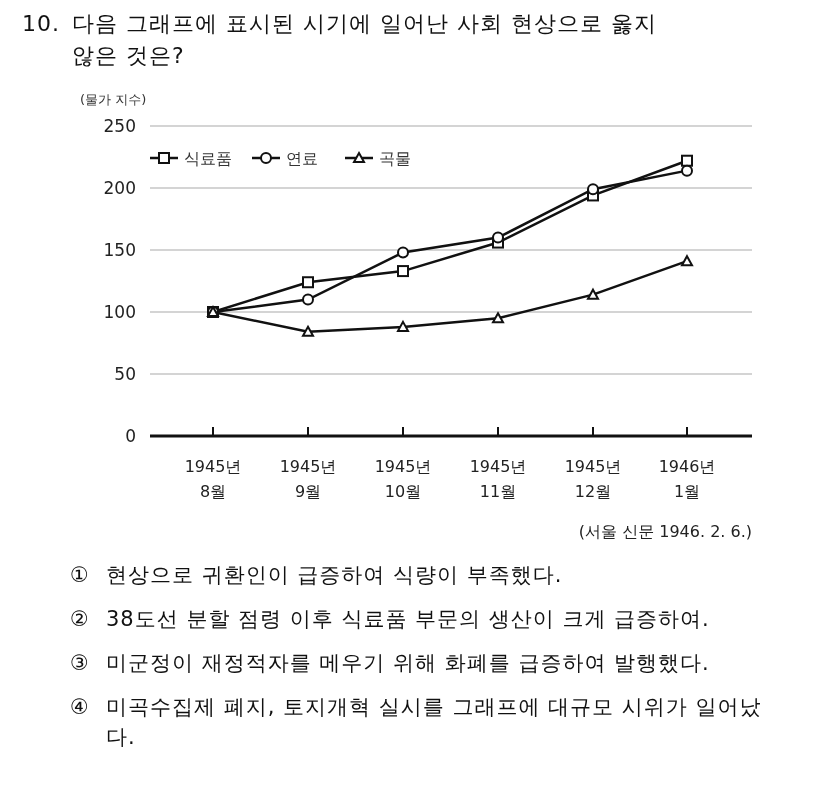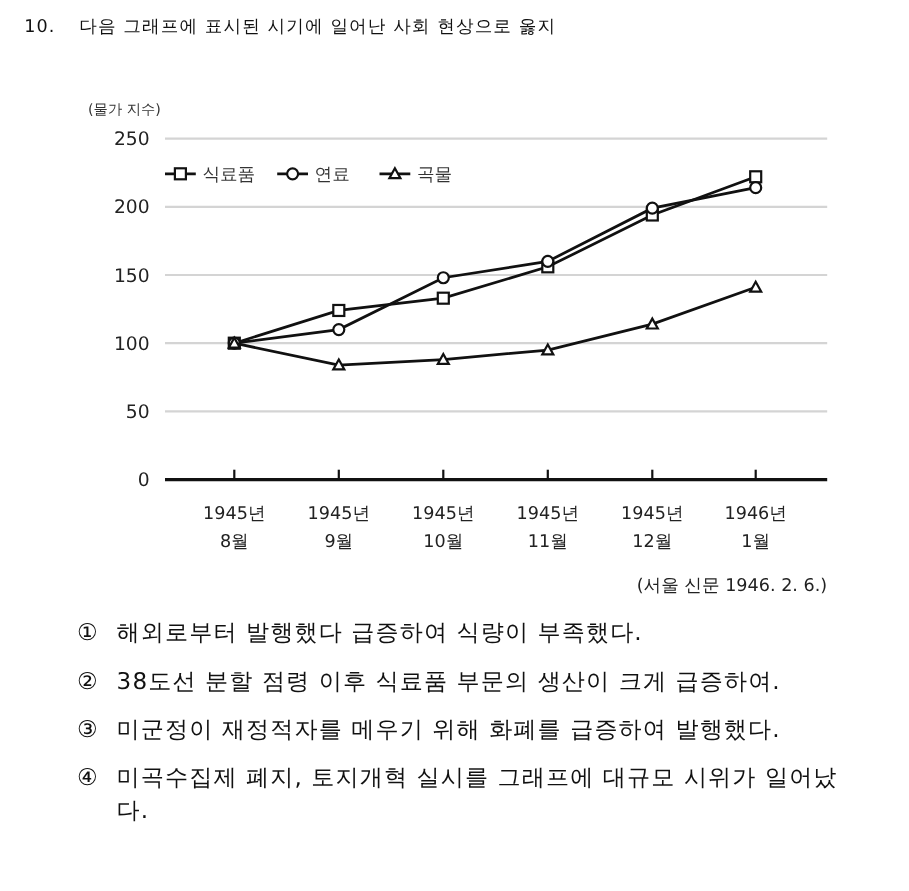--- a/index.html
+++ b/index.html
@@ -1,31 +1,32 @@
 <!DOCTYPE html>
 <html><head>
 <meta charset="utf-8">
 <style>
   html, body { margin:0; padding:0; background:#fff; }
   body { width:826px; height:810px; position:relative; overflow:hidden;
          font-family:"DejaVu Sans", "Liberation Sans", sans-serif; color:#111; }
-  .question { position:absolute; left:22px; top:8px; width:790px; font-size:16px; line-height:32px; letter-spacing:1px; }
+  .question { position:absolute; left:22px; top:8px; width:790px; font-size:22px; line-height:32px; letter-spacing:1px; }
   .q-num { display:inline-block; width:50px; }
   .q-line2 { padding-left:50px; }
   #chart { position:absolute; left:0; top:80px; width:826px; height:480px; }
   .choices { position:absolute; left:70px; top:560px; width:700px; font-size:21px; line-height:30px; letter-spacing:1px; }
   .choice { display:flex; margin-bottom:14px; }
   .choice .mark { width:36px; flex:none; }
   .choice .txt { flex:1; }
 </style>
 </head>
 <body>
 
 <div class="question">
   <div><span class="q-num">10.</span><span>다음 그래프에 표시된 시기에 일어난 사회 현상으로 옳지</span></div>
+  <div class="q-line2">않은 것은?</div>
 </div>
 
 <svg id="chart" viewBox="0 80 826 480" xmlns="http://www.w3.org/2000/svg">
   <g id="grid">
       <line x1="150" x2="752" y1="374" y2="374" stroke="#d4d4d4" stroke-width="2"></line>
       <line x1="150" x2="752" y1="312" y2="312" stroke="#d4d4d4" stroke-width="2"></line>
       <line x1="150" x2="752" y1="250" y2="250" stroke="#d4d4d4" stroke-width="2"></line>
       <line x1="150" x2="752" y1="188" y2="188" stroke="#d4d4d4" stroke-width="2"></line>
       <line x1="150" x2="752" y1="126" y2="126" stroke="#d4d4d4" stroke-width="2"></line>
     </g>
@@ -104,21 +105,21 @@
         <polygon points="359,153 364,162 354,162" fill="#fff" stroke="#111111" stroke-width="2"></polygon>
         <text x="379" y="164" font-size="16" font-family="DejaVu Sans, sans-serif" fill="#333">곡물</text>
       </g>
     </g>
   <text id="source" x="752" y="537" text-anchor="end" font-size="16" font-family="DejaVu Sans, sans-serif" fill="#222">(서울 신문 1946. 2. 6.)</text>
 </svg>
 
 <div class="choices">
   <div class="choice">
       <span class="mark">①</span>
-      <span class="txt">해외로부터 발행했다 급증하여 식량이 부족했다.</span>
+      <span class="txt">현상으로 귀환인이 급증하여 식량이 부족했다.</span>
     </div>
   <div class="choice">
       <span class="mark">②</span>
       <span class="txt">38도선 분할 점령 이후 식료품 부문의 생산이 크게 급증하여.</span>
     </div>
   <div class="choice">
       <span class="mark">③</span>
       <span class="txt">미군정이 재정적자를 메우기 위해 화폐를 급증하여 발행했다.</span>
     </div>
   <div class="choice">

